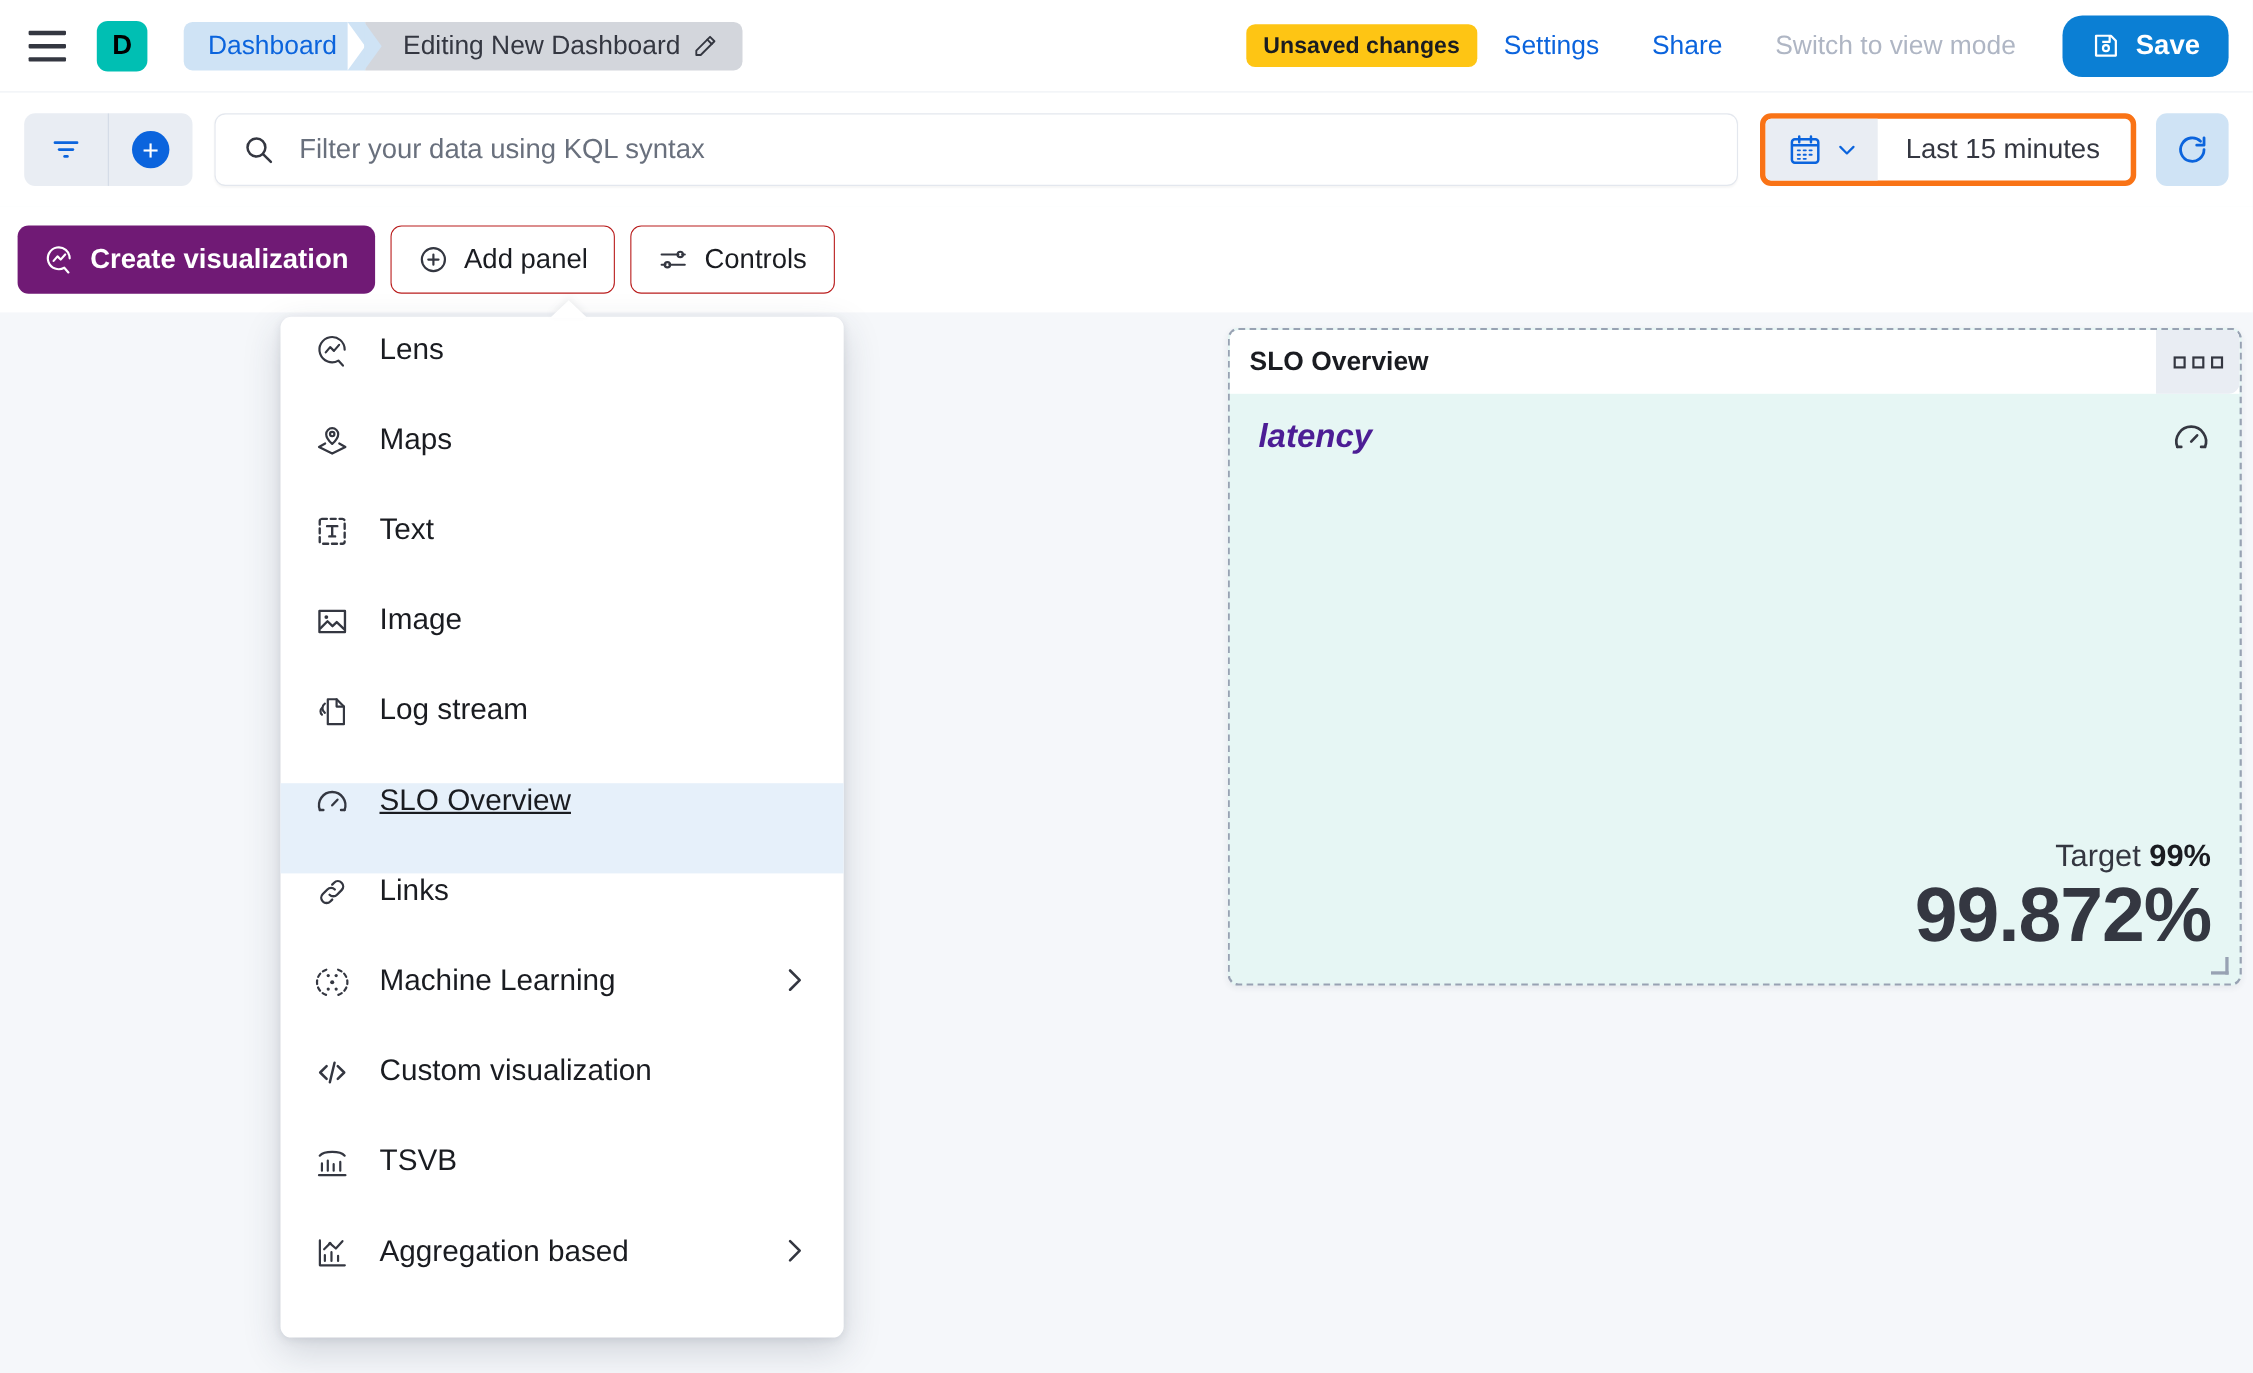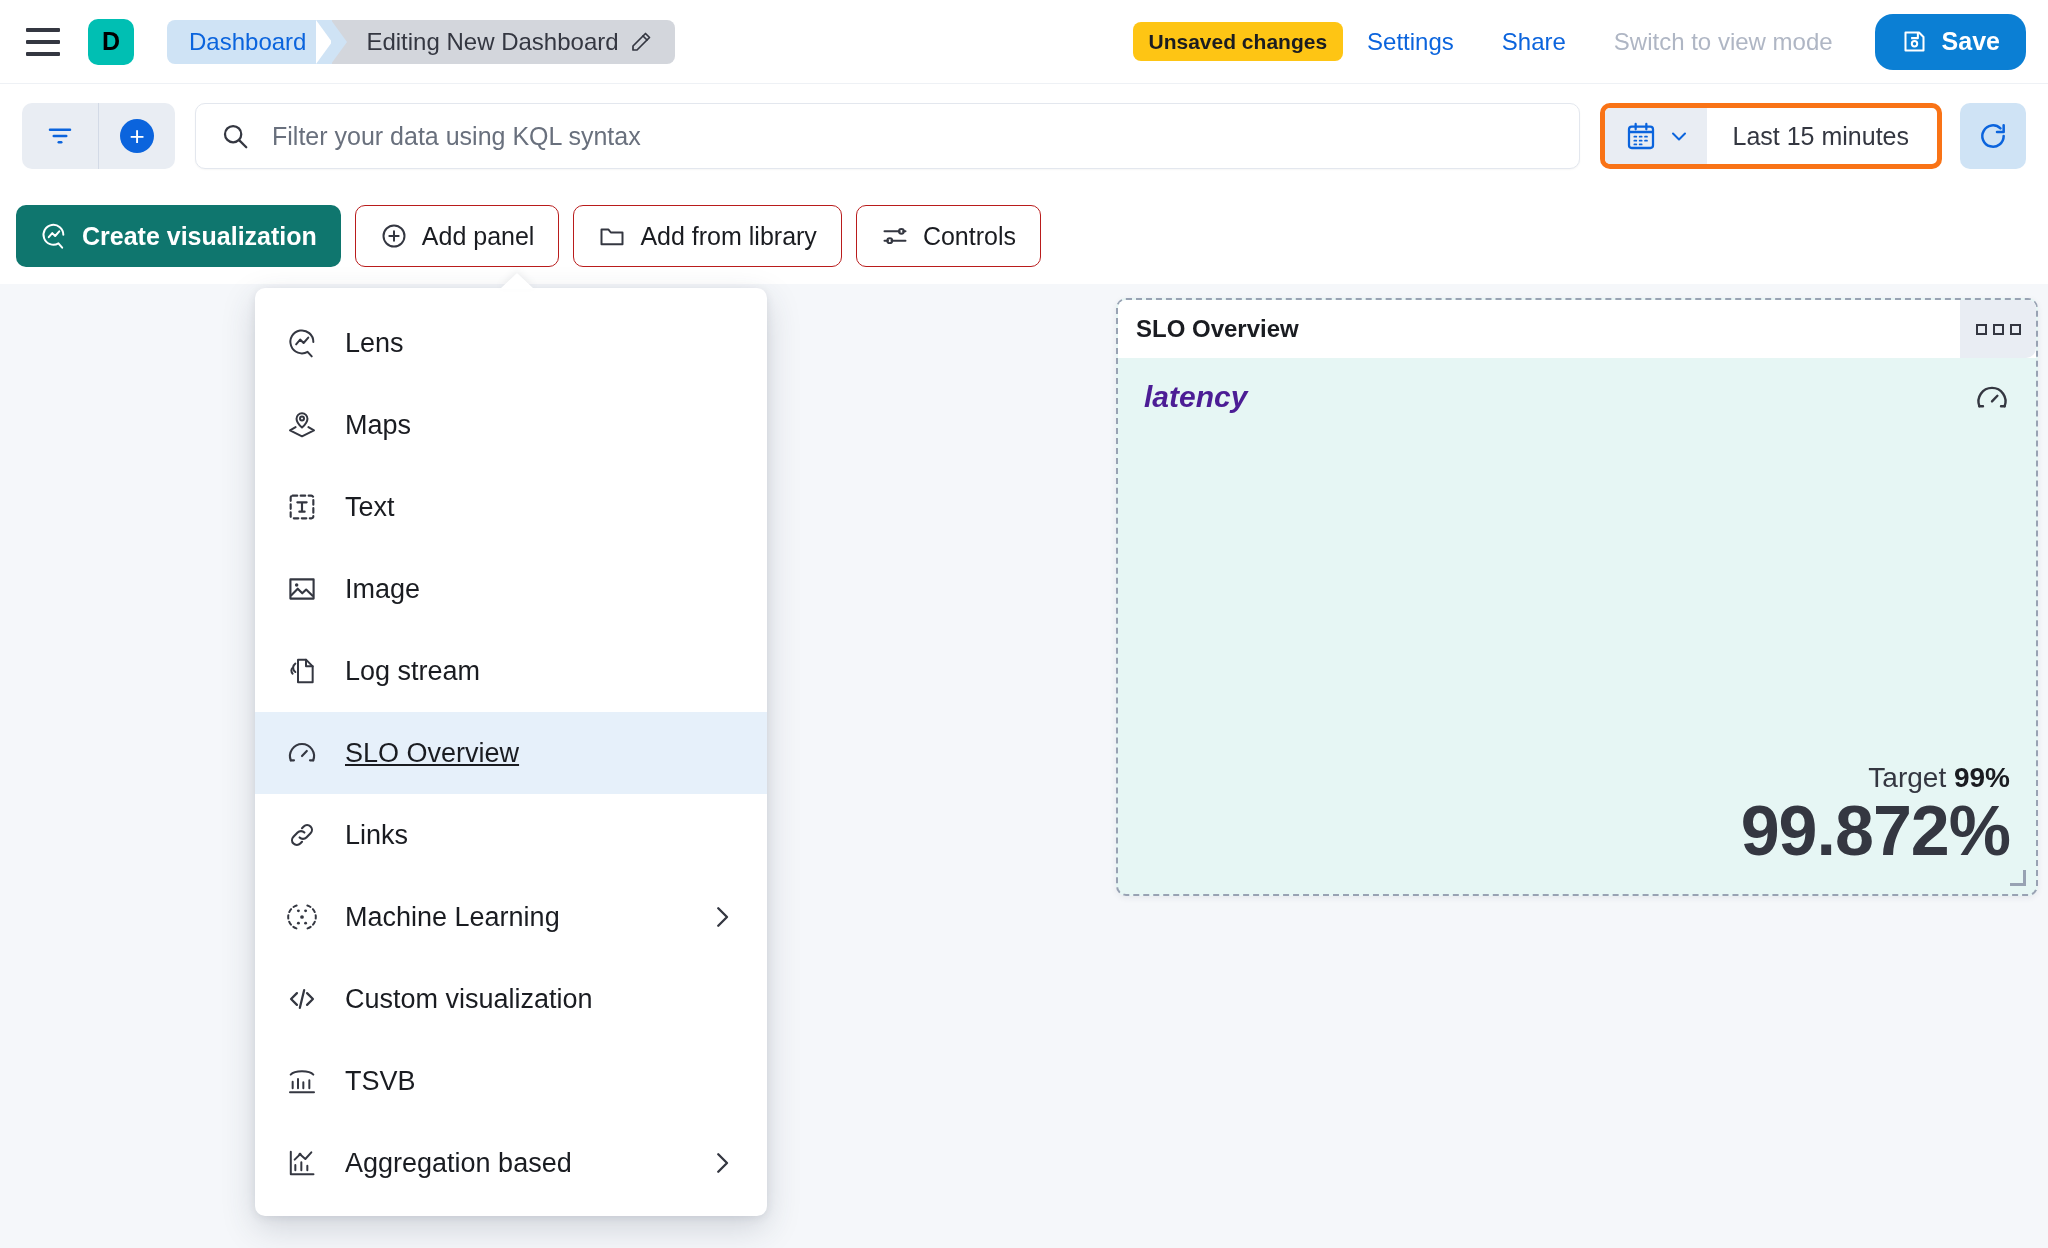--- a/index.html
+++ b/index.html
@@ -124,38 +124,38 @@
   .edittoolbar {
     position: absolute; top: 188px; left: 0; width: 2048px; height: 96px;
     display: flex; align-items: center; padding: 0 16px; gap: 14px;
     background: #fff; z-index: 30;
   }
   .tb-btn {
     height: 62px; border-radius: 10px; display: flex; align-items: center; gap: 14px;
     padding: 0 24px; font-size: 25px; cursor: pointer; white-space: nowrap;
     font-family: "Liberation Sans", sans-serif;
   }
-  .tb-primary { background: #0f766e; color: #fff; font-weight: 700; border: none; }
+  .tb-primary { background: #701a75; color: #fff; font-weight: 700; border: none; }
   .tb-ghost { background: #fff; color: #1a1c21; border: 1px solid #b91c1c; }
 
   
   .popover {
     position: absolute; top: 288px; left: 255px; width: 512px;
     background: #fff; border-radius: 10px;
     box-shadow: 0 12px 34px rgba(45,57,77,0.18), 0 2px 8px rgba(45,57,77,0.10);
     padding: 14px 0 12px 0; z-index: 35;
   }
   .popover-arrow {
     position: absolute; top: -15px; left: 245px; width: 0; height: 0;
     border-left: 17px solid transparent; border-right: 17px solid transparent;
     border-bottom: 16px solid #fff;
     filter: drop-shadow(0 -3px 3px rgba(45,57,77,0.07));
   }
   .menu-item {
-    display: flex; align-items: center; height: 82px; padding: 0 30px;
+    display: flex; align-items: flex-start; height: 82px; padding: 0 30px;
     font-size: 27px; color: #1a1c21; cursor: pointer; position: relative;
   }
   .menu-item .mi-icon {
     width: 34px; height: 34px; flex: 0 0 34px; margin-right: 26px;
     display: flex; align-items: center; justify-content: center;
   }
   .menu-item .mi-label { flex: 1 1 auto; }
   .menu-item .mi-arrow { margin-left: auto; display: flex; align-items: center; }
   .menu-item.selected { background: #e6f0fa; }
   .menu-item.selected .mi-label { text-decoration: underline; }
@@ -307,28 +307,20 @@
     <div class="tb-btn tb-ghost">
       <span>
         <svg width="28" height="28" viewBox="0 0 24 24" fill="none" stroke="#343741" stroke-width="1.7" stroke-linecap="round">
           <circle cx="12" cy="12" r="9"></circle>
             <path d="M12 8v8M8 12h8"></path>
         </svg>
       </span>
       <span>Add panel</span>
     </div>
 
-    <div class="tb-btn tb-ghost">
-      <span>
-        <svg width="28" height="28" viewBox="0 0 24 24" fill="none" stroke="#343741" stroke-width="1.7" stroke-linejoin="round">
-          <path d="M3 6.5h6l2 2.5h10V19H3z"></path>
-        </svg>
-      </span>
-      <span>Add from library</span>
-    </div>
 
     <div class="tb-btn tb-ghost">
       <span>
         <svg width="28" height="28" viewBox="0 0 24 24" fill="none" stroke="#343741" stroke-width="1.7" stroke-linecap="round">
           <path d="M3 8h13M19 8h2M3 16h3M9 16h12"></path>
             <circle cx="17.5" cy="8" r="2.1"></circle>
             <circle cx="7.5" cy="16" r="2.1"></circle>
         </svg>
       </span>
       <span>Controls</span>

